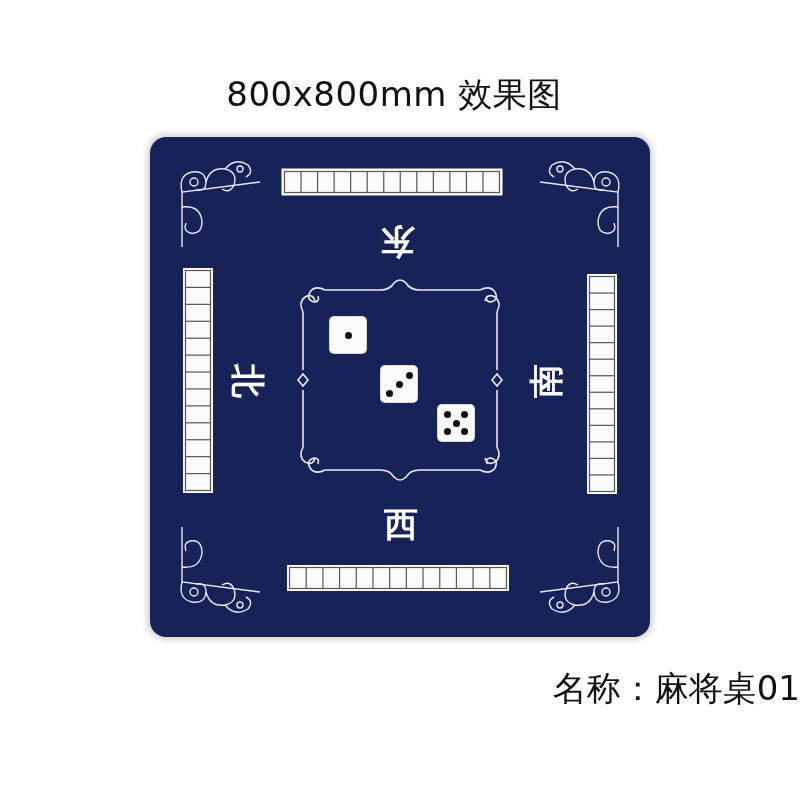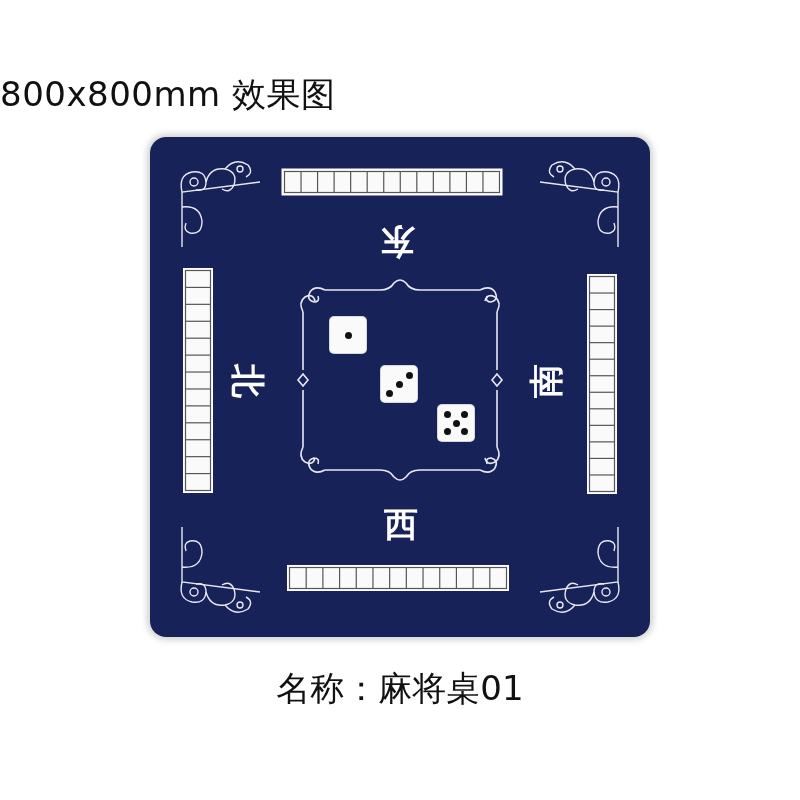--- a/index.html
+++ b/index.html
@@ -1,20 +1,20 @@
 <!DOCTYPE html>
 <html><head>
 <meta charset="utf-8">
 <style>
   html, body { margin:0; padding:0; }
   body { width:800px; height:800px; background:#ffffff; position:relative; overflow:hidden;
          font-family:"DejaVu Sans", "Liberation Sans", sans-serif; }
-  .title { position:absolute; left:0; top:72px; width:788px; 
+  .title { position:absolute; left:0; top:72px; width:788px; text-align:center;
            font-size:34px; color:#111; letter-spacing:0.5px; }
-  .caption { position:absolute; left:0; top:666px; width:800px; text-align:center;
+  .caption { position:absolute; left:0; top:666px; width:800px; text-align:right;
              font-size:34px; color:#111; }
   .mat { position:absolute; left:150px; top:137px; width:500px; height:500px;
          border-radius:16px; box-shadow:0 0 6px 3px rgba(0,0,0,0.18); overflow:hidden; }
   .mat svg { position:absolute; left:0; top:0; }
   .wind { position:absolute; color:#fff; font-size:34px; font-weight:bold;
           font-family:"DejaVu Serif", "Liberation Serif", serif; width:44px; height:44px;
           line-height:44px; text-align:center; }
   .die { position:absolute; width:36px; height:36px; background:#fafafa; border-radius:4px;
          box-shadow:0 0 0 1px #d8d8d8; }
   .pip { position:absolute; width:7px; height:7px; border-radius:50%; background:#111; }

